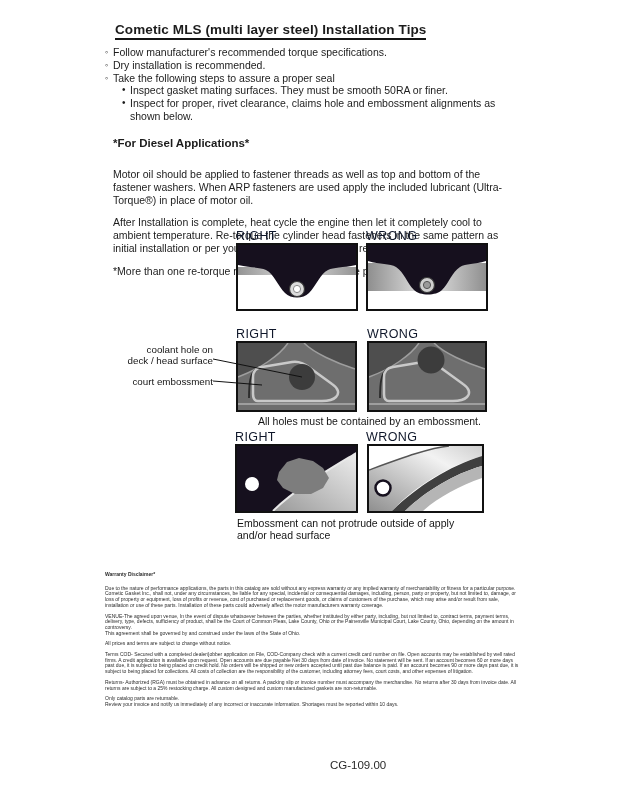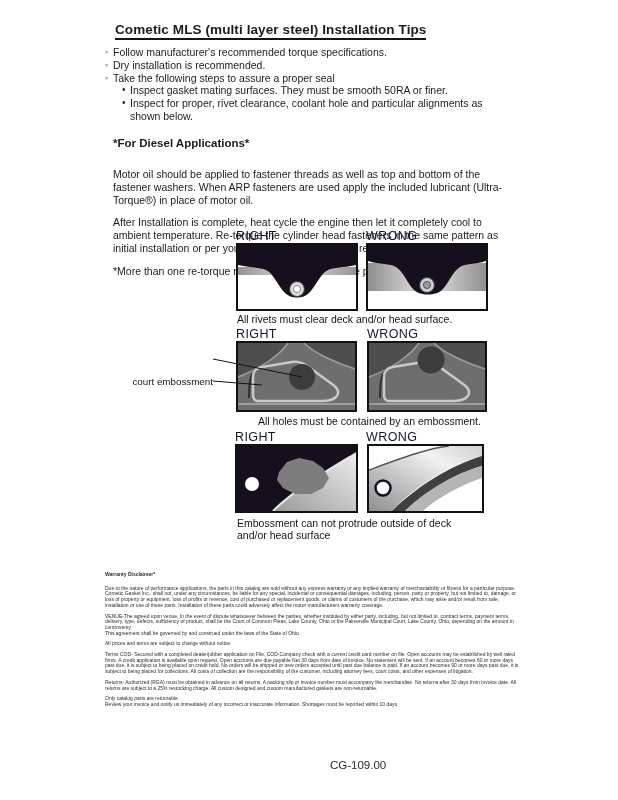--- a/index.html
+++ b/index.html
@@ -53,21 +53,21 @@
       <div class="b-row">
         <span class="b-marker">◦</span>
         <span>Take the following steps to assure a proper seal</span>
       </div>
       <div class="b-row b-sub">
         <span class="b-marker">•</span>
         <span>Inspect gasket mating surfaces.  They must be smooth 50RA or finer.</span>
       </div>
       <div class="b-row b-sub">
         <span class="b-marker">•</span>
-        <span>Inspect for proper, rivet clearance, coolant hole and particular alignments as shown below.</span>
+        <span>Inspect for proper, rivet clearance, claims hole and embossment alignments as shown below.</span>
       </div>
     </div>
 
     <div class="diesel-heading">*For Diesel Applications*</div>
     <p>Motor oil should be applied to fastener threads as well as top and bottom of the fastener washers. When ARP fasteners are used apply the included lubricant (Ultra-Torque®) in place of motor oil.</p>
     <p style="margin-top:9px">After Installation is complete, heat cycle the engine then let it completely cool to ambient temperature. Re-torque the cylinder head fasteners in the same pattern as initial installation or per your fastener manufacturer's recommendations.</p>
     <p style="margin-top:10px">*More than one re-torque may be required to achieve proper fastener stretch*</p>
   </div>
 
   <div class="fig-label" style="left:236px;top:229px;">RIGHT</div>
@@ -98,25 +98,28 @@
       </linearGradient>
     </defs>
     <rect x="1" y="1" width="120" height="66" fill="#ffffff" stroke="#111111" stroke-width="2"></rect>
     <rect x="2" y="20" width="118" height="28" fill="url(#deck2)"></rect>
     <path d="M2,2 H120 V18 C108,22 100,20 94,24 C86,29 83,40 76,47 C70,53 54,53 48,47 C41,40 38,29 30,24 C24,20 14,22 2,18 Z" fill="#16101e"></path>
     <circle cx="61" cy="42" r="7.5" fill="#cfcfcf" stroke="#3a3a3a" stroke-width="1.2"></circle>
     <circle cx="61" cy="42" r="3.6" fill="#9a9a9a" stroke="#555555" stroke-width="1"></circle>
     <rect x="1" y="1" width="120" height="66" fill="none" stroke="#111111" stroke-width="2"></rect>
   </svg>
 
-  <div class="fig-caption" style="left:237px;top:313px;">All rivets must clear deck and/or head surface.</div>
 
   <div class="fig-label" style="left:236px;top:327px;">RIGHT</div>
   <div class="fig-label" style="left:367px;top:327px;">WRONG</div>
 
+  <div class="annot" style="left:109px;top:344px;">
+    <div>coolant hole on</div>
+    <div>deck / head surface</div>
+  </div>
   <div class="annot" style="left:109px;top:376px;">court embossment</div>
 
   <svg class="fig-panel" style="left:236px;top:341px;" width="121" height="71" viewBox="0 0 121 71">
     <rect x="1" y="1" width="119" height="69" stroke="#111111" stroke-width="2" fill="#6e6e6e"></rect>
     <path d="M2,2 L52,2 C44,14 24,28 2,36 Z" fill="#4e4e4e"></path>
     <path d="M52,2 C44,14 24,28 2,36" fill="none" stroke="#9e9e9e" stroke-width="1.5"></path>
     <path d="M119,2 L68,2 C78,12 100,22 119,28 Z" fill="#4e4e4e"></path>
     <path d="M68,2 C78,12 100,22 119,28" fill="none" stroke="#9e9e9e" stroke-width="1.5"></path>
     <rect x="2" y="62" width="117" height="2" fill="#9e9e9e"></rect>
     <path d="M13,57 C13,42 14,33 20,28" fill="none" stroke="#2b2b2b" stroke-width="1.8"></path>
@@ -174,21 +177,21 @@
     <rect x="1" y="1" width="115" height="67" fill="#ffffff" stroke="#111111" stroke-width="2"></rect>
     <path d="M2,26 C35,14 62,4 82,2 L115,2 L115,12 C80,22 45,45 25,67 L2,67 Z" fill="url(#band2)"></path>
     <path d="M2,26 C35,14 62,4 82,2" fill="none" stroke="#555555" stroke-width="1.5"></path>
     <path d="M25,67 C48,44 82,22 115,12 L115,22 C86,30 58,48 38,67 Z" fill="#3f3f3f"></path>
     <path d="M38,67 C58,48 86,30 115,22 L115,34 C92,42 70,54 56,67 Z" fill="#b5b5b5"></path>
     <circle cx="16" cy="44" r="7.5" fill="#ffffff" stroke="#16101e" stroke-width="2.5"></circle>
     <rect x="1" y="1" width="115" height="67" fill="none" stroke="#111111" stroke-width="2"></rect>
   </svg>
 
   <div class="fig-caption" style="left:237px;top:517px;width:260px;">
-    <div>Embossment can not protrude outside of deck</div>
+    <div>Embossment can not protrude outside of apply</div>
     <div>and/or head surface</div>
   </div>
 
   <div class="warranty">
     <div class="w-head">Warranty Disclaimer*</div>
     <div>Due to the nature of performance applications, the parts in this catalog are sold without any express warranty or any implied warranty of merchantability or fitness for a particular purpose.  Cometic Gasket Inc., shall not, under any circumstances, be liable for any special, incidental or consequential damages, including, person, party or property, but not limited to, damage, or loss of property or equipment, loss of profits or revenue, cost of purchased or replacement goods, or claims of customers of the purchase, which may arise and/or result from sale, installation or use of these parts.  Installation of these parts could adversely affect the motor manufacturers warranty coverage.</div>
     <div class="tight">VENUE-The agreed upon venue, In the event of dispute whatsoever between the parties, whether instituted by either party, including, but not limited to, contract terms, payment terms, delivery, type, defects, sufficiency of product, shall be the Court of Common Pleas, Lake County, Ohio or the Painesville Municipal Court, Lake County, Ohio, depending on the amount in controversy.</div>
     <div>This agreement shall be governed by and construed under the laws of the State of Ohio.</div>
     <div>All prices and terms are subject to change without notice.</div>
     <div>Terms COD- Secured with a completed dealer/jobber application on File, COD-Company check with a current credit card number on file.  Open accounts may be established by well rated firms.  A credit application is available upon request.  Open accounts are due payable Net 30 days from date of invoice.  No statement will be sent.  If an account becomes 60 or more days past due, it is subject to being placed on credit hold.  No orders will be shipped or new orders accepted until past due balance is paid.  If an account becomes 90 or more days past due, it is subject to being placed for collections.  All costs of collection are the responsibility of the customer, including attorney fees, court costs, and other expenses of litigation.</div>

